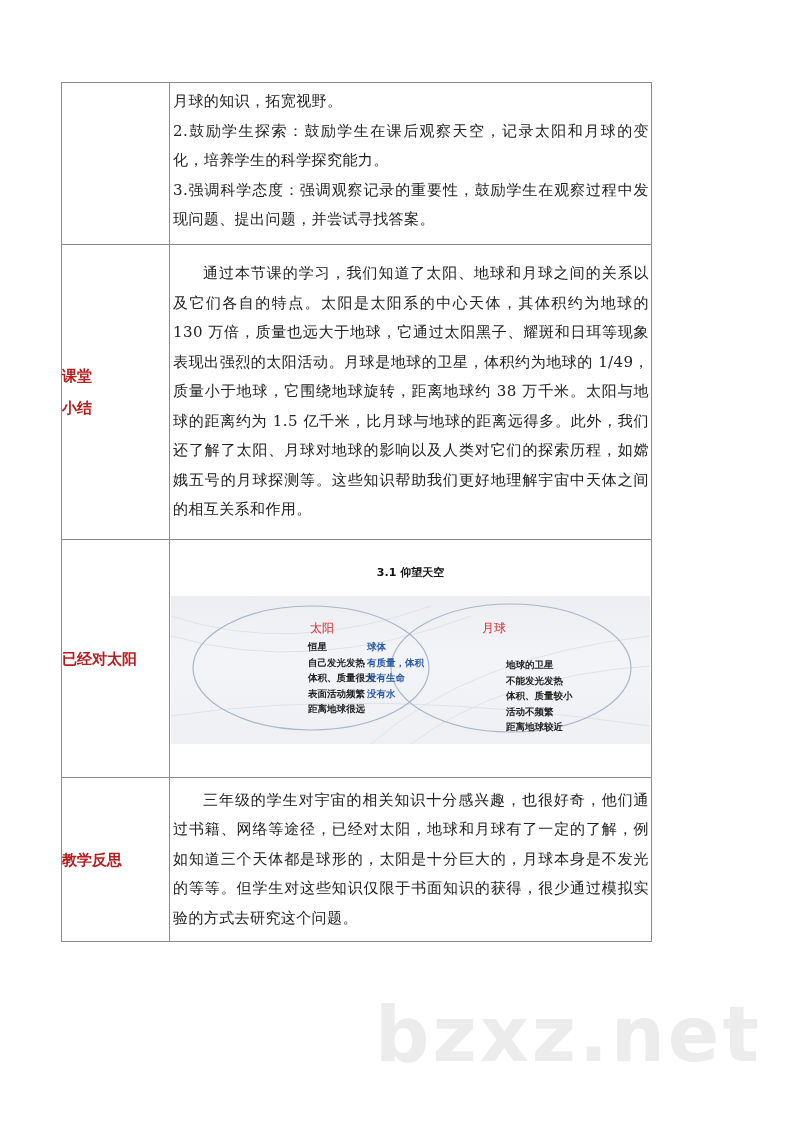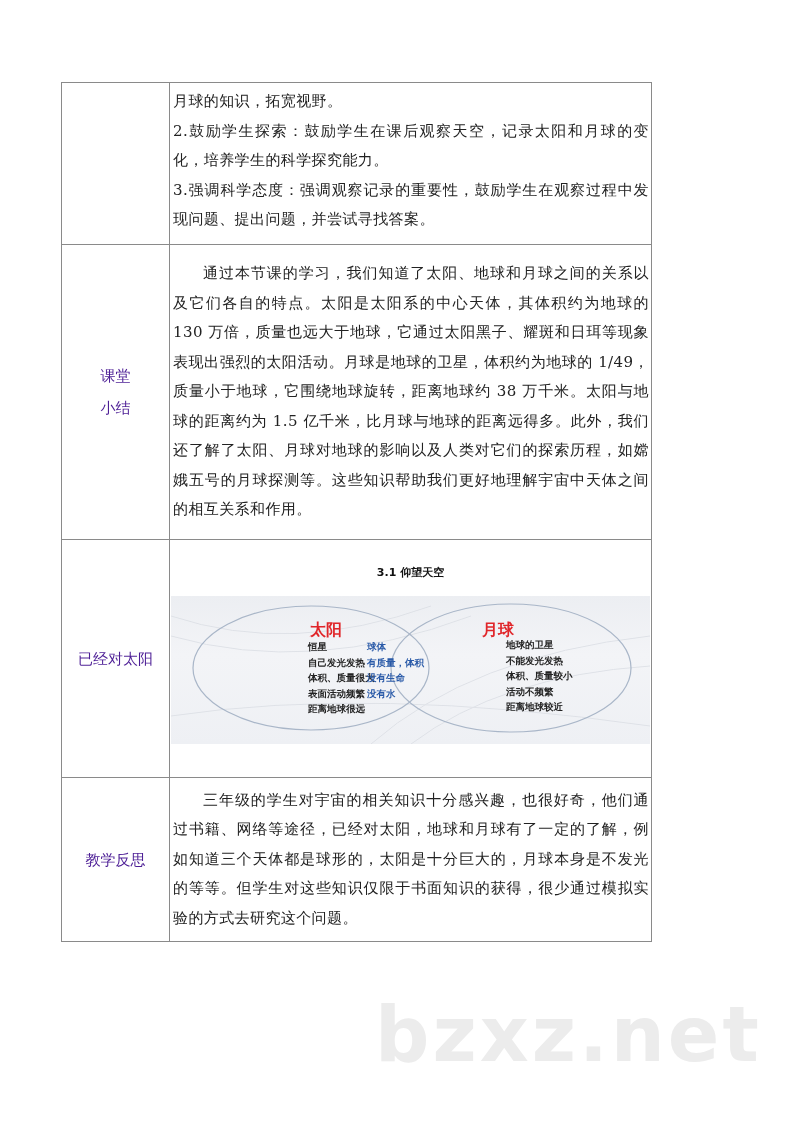--- a/index.html
+++ b/index.html
@@ -6,23 +6,23 @@
     body {
       width:800px; height:1134px; background:#ffffff; position:relative; overflow:hidden;
       font-family: "DejaVu Serif", "Liberation Serif", serif; color:#222;
     }
     .lesson-table {
       position:absolute; left:61px; top:82px; width:591px;
       border-collapse:collapse; table-layout:fixed;
     }
     .lesson-table td { border:1.5px solid #8a8a8a; vertical-align:middle; padding:0; }
     .label-cell {
-      width:107px; text-align:center;
+      width:107px; 
       font-family: "DejaVu Sans", "Liberation Sans", sans-serif;
-      font-size:15px; font-weight:normal; color:#4c1d95; line-height:32px;
+      font-size:15px; font-weight:bold; color:#b91c1c; line-height:32px;
     }
     .content-cell { padding:0 2px 0 3px !important; }
     .para {
       font-size:15px; line-height:29.5px; margin:0; text-align:justify; letter-spacing:0.4px;
     }
     .indent { text-indent:30px; }
     .row1 { height:162px; }
     .row2 { height:295px; }
     .row3 { height:237px; }
     .row4 { height:164px; }
@@ -34,21 +34,21 @@
       font-family: "DejaVu Sans", "Liberation Sans", sans-serif;
     }
     .diagram {
       position:absolute; left:1px; top:56px; width:479px; height:148px;
       background: linear-gradient(180deg, #eceef2 0%, #f3f4f7 40%, #eef0f4 100%);
       overflow:hidden;
     }
     .diagram svg.bg { position:absolute; left:0; top:0; }
     .v-title {
       position:absolute; font-family:"DejaVu Sans","Liberation Sans",sans-serif;
-      font-weight:bold; font-size:16px; color:#e0262a;
+      font-weight:normal; font-size:12px; color:#e0262a;
     }
     .v-list {
       position:absolute; font-family:"DejaVu Sans","Liberation Sans",sans-serif;
       font-weight:bold; font-size:9.5px; line-height:15.5px; color:#222;
     }
     .v-center { color:#2a5aa8; text-align:left; }
     .watermark {
       position:absolute; left:375px; top:990px;
       font-family:"DejaVu Sans","Liberation Sans",sans-serif;
       font-size:76px; font-weight:bold; color:#ececec; letter-spacing:3px;
@@ -101,21 +101,21 @@
             <div>表面活动频繁</div>
             <div>距离地球很远</div>
           </div>
           <div class="v-list v-center" style="left:196px; top:43px; width:88px;">
             <div>球体</div>
             <div>有质量，体积</div>
             <div>没有生命</div>
             <div>没有水</div>
           </div>
           <div class="v-title" style="left:311px; top:24px;text-align:right;">月球</div>
-          <div class="v-list" style="left:335px; top:41px;">
+          <div class="v-list" style="left:335px; top:61px;">
             <div>地球的卫星</div>
             <div>不能发光发热</div>
             <div>体积、质量较小</div>
             <div>活动不频繁</div>
             <div>距离地球较近</div>
           </div>
         </div>
       </div>
     </td>
   </tr>

